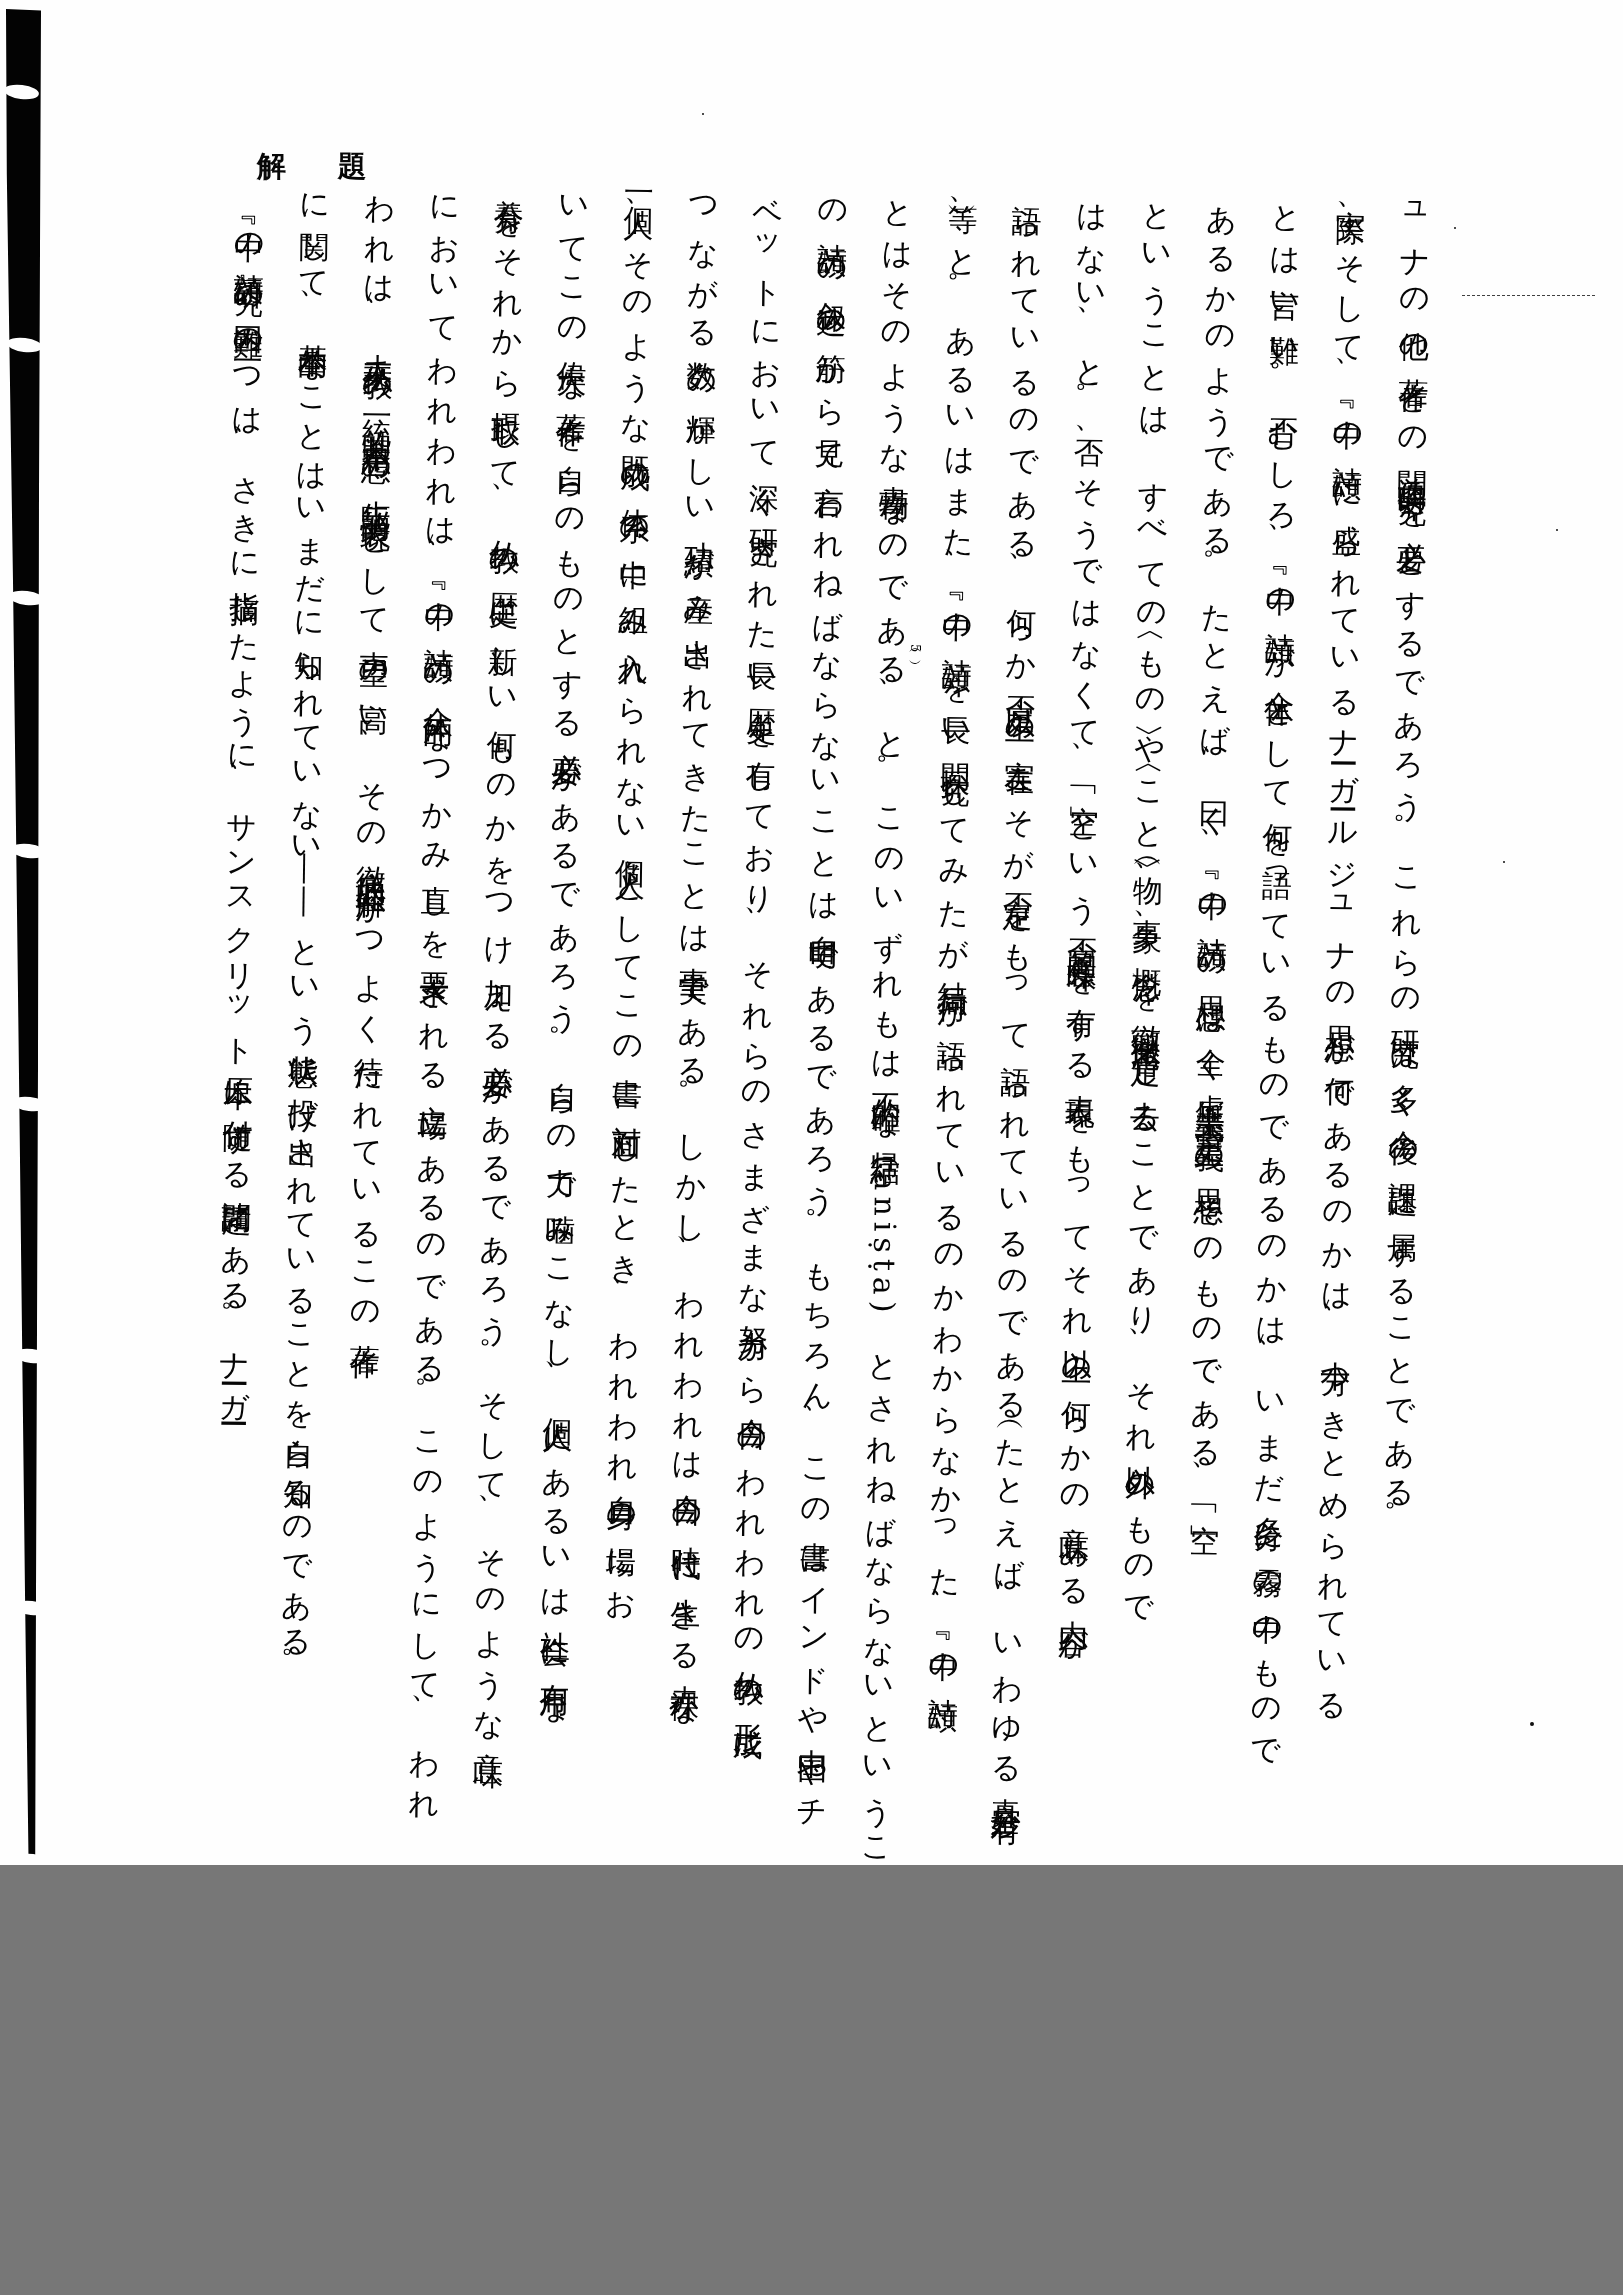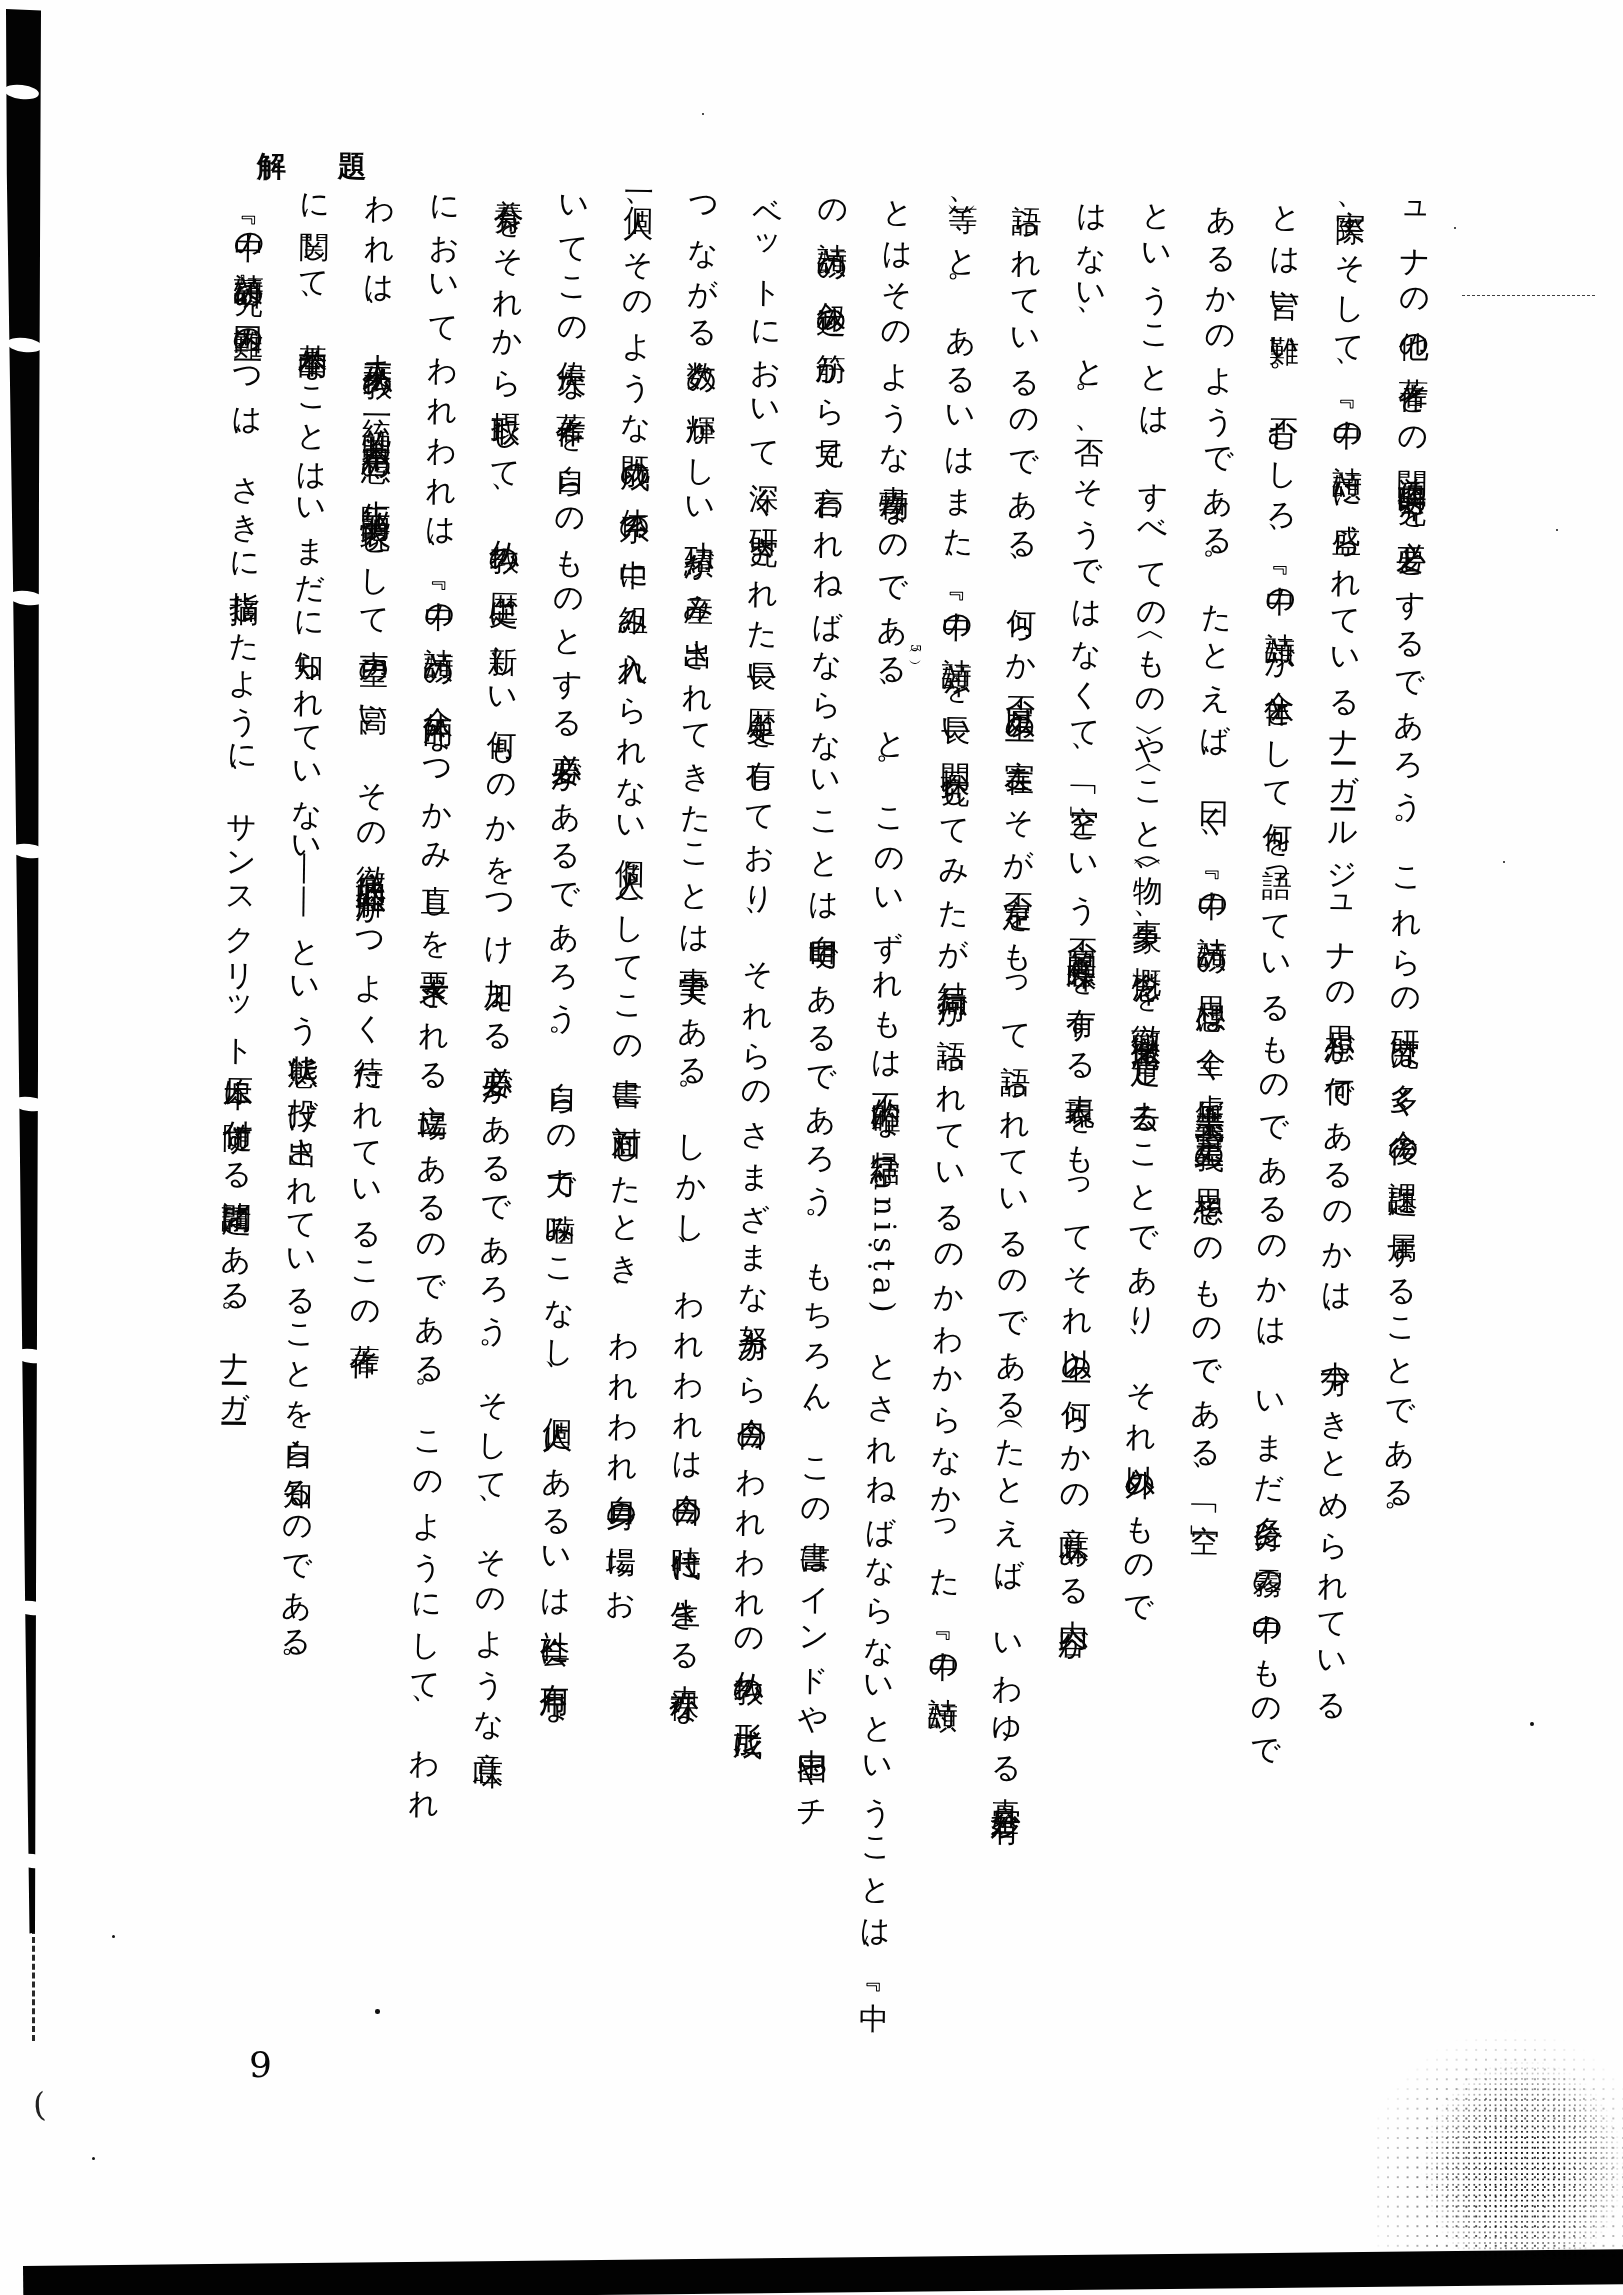--- a/index.html
+++ b/index.html
@@ -1,19 +1,19 @@
 <!DOCTYPE html>
 <html style="font-size:12px"><head>
 <meta charset="utf-8">
 <style>
   html, body { margin: 0; padding: 0; background: #777; }
   .page {
     position: relative;
     width: 1624px;
-    height: 2295px;
+    height: 1865px;
     background: #fefefe;
     overflow: hidden;
     font-family: "DejaVu Serif", "Liberation Serif", serif;
     color: #060606;
   }
 
   
   .text-skew {
     position: absolute;
     inset: 0;

